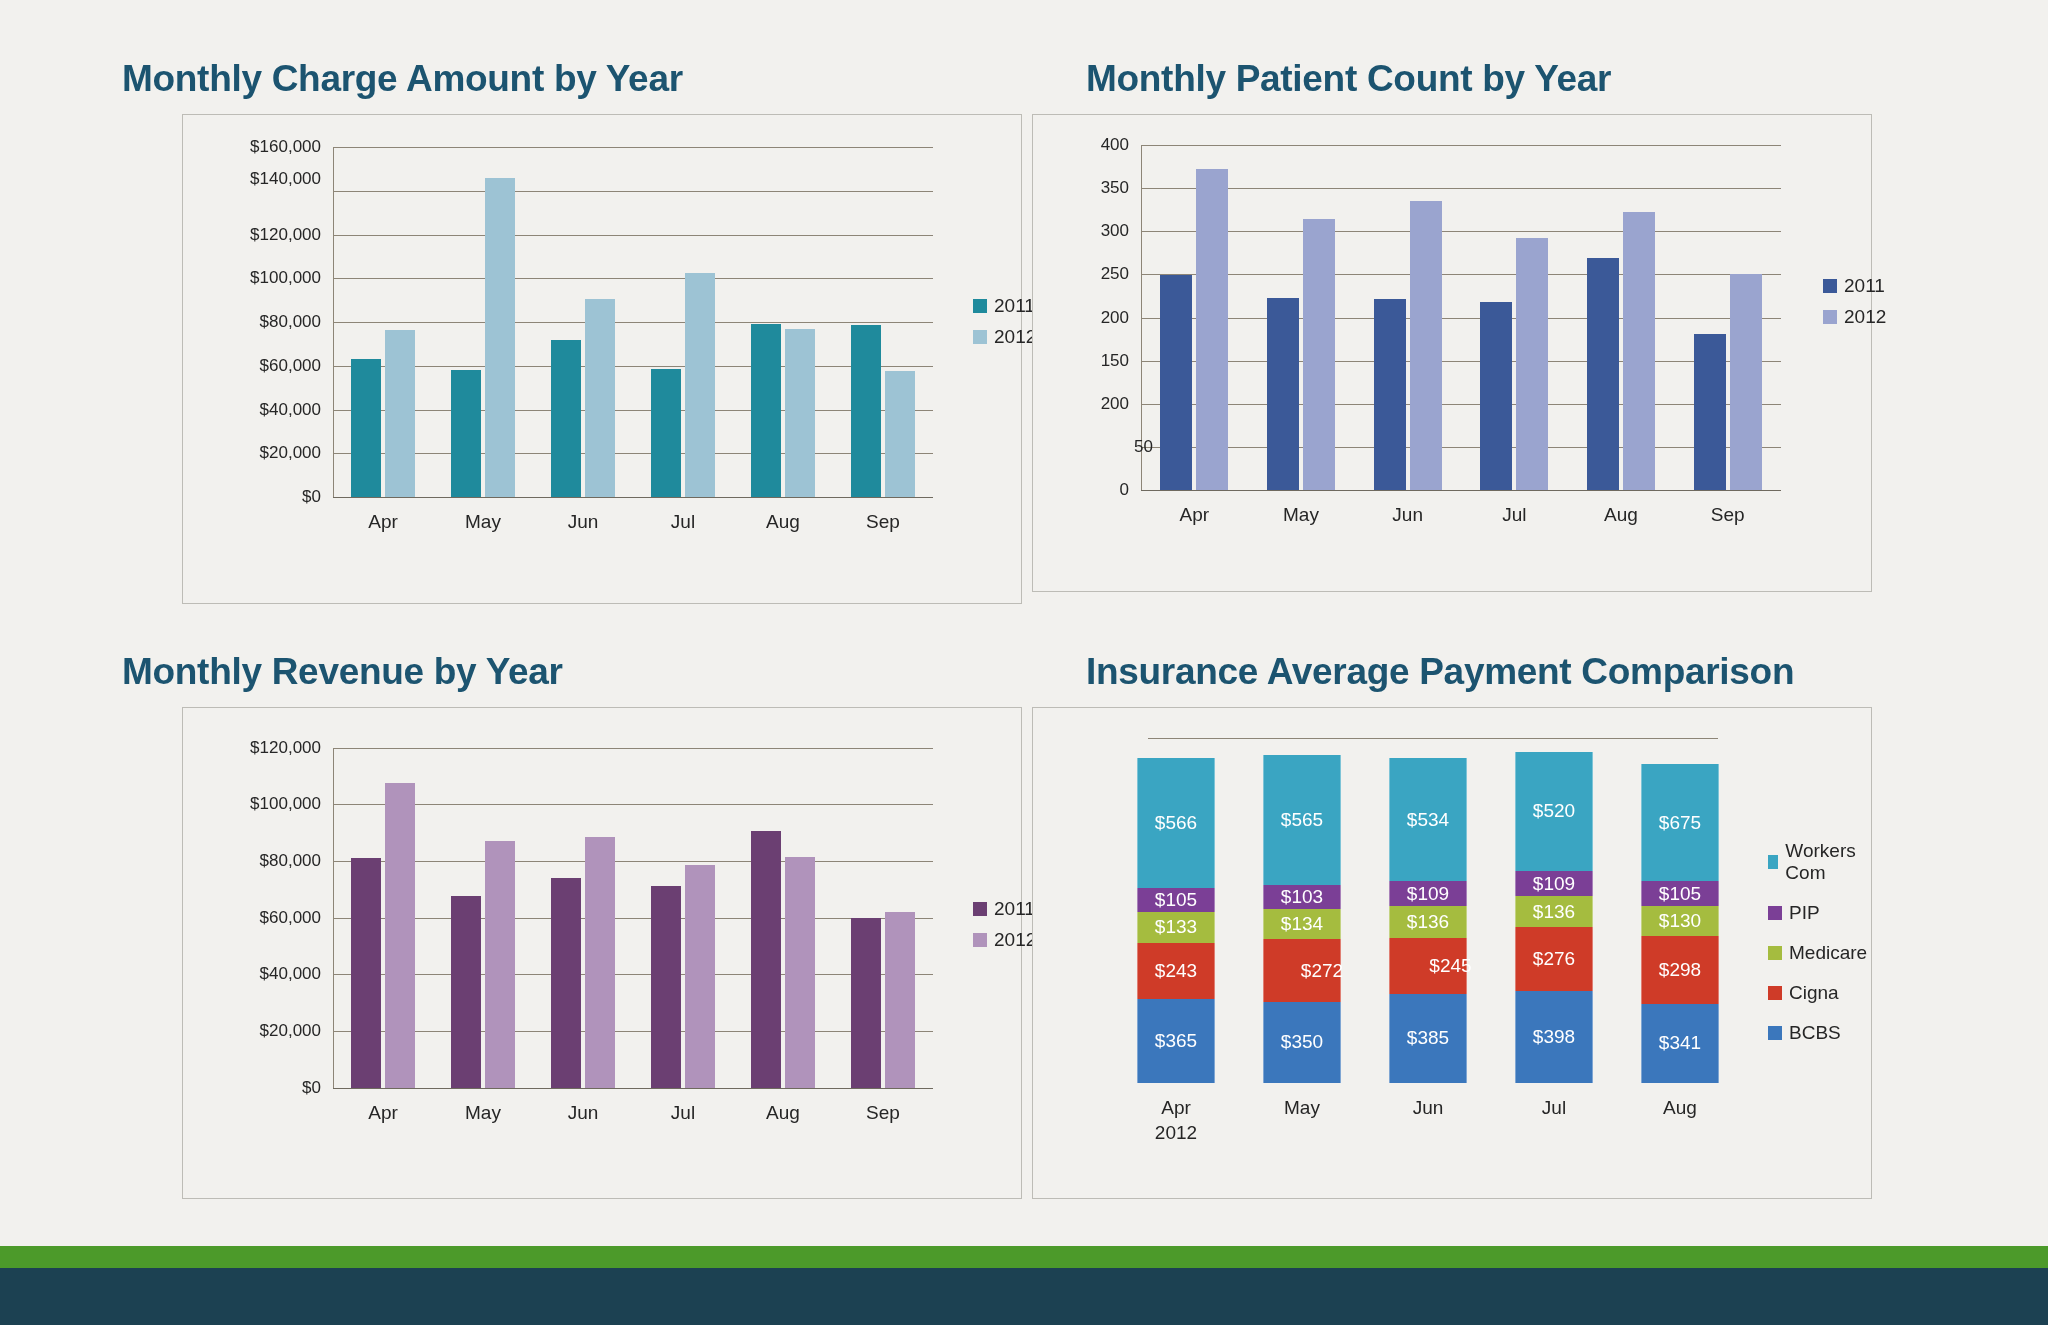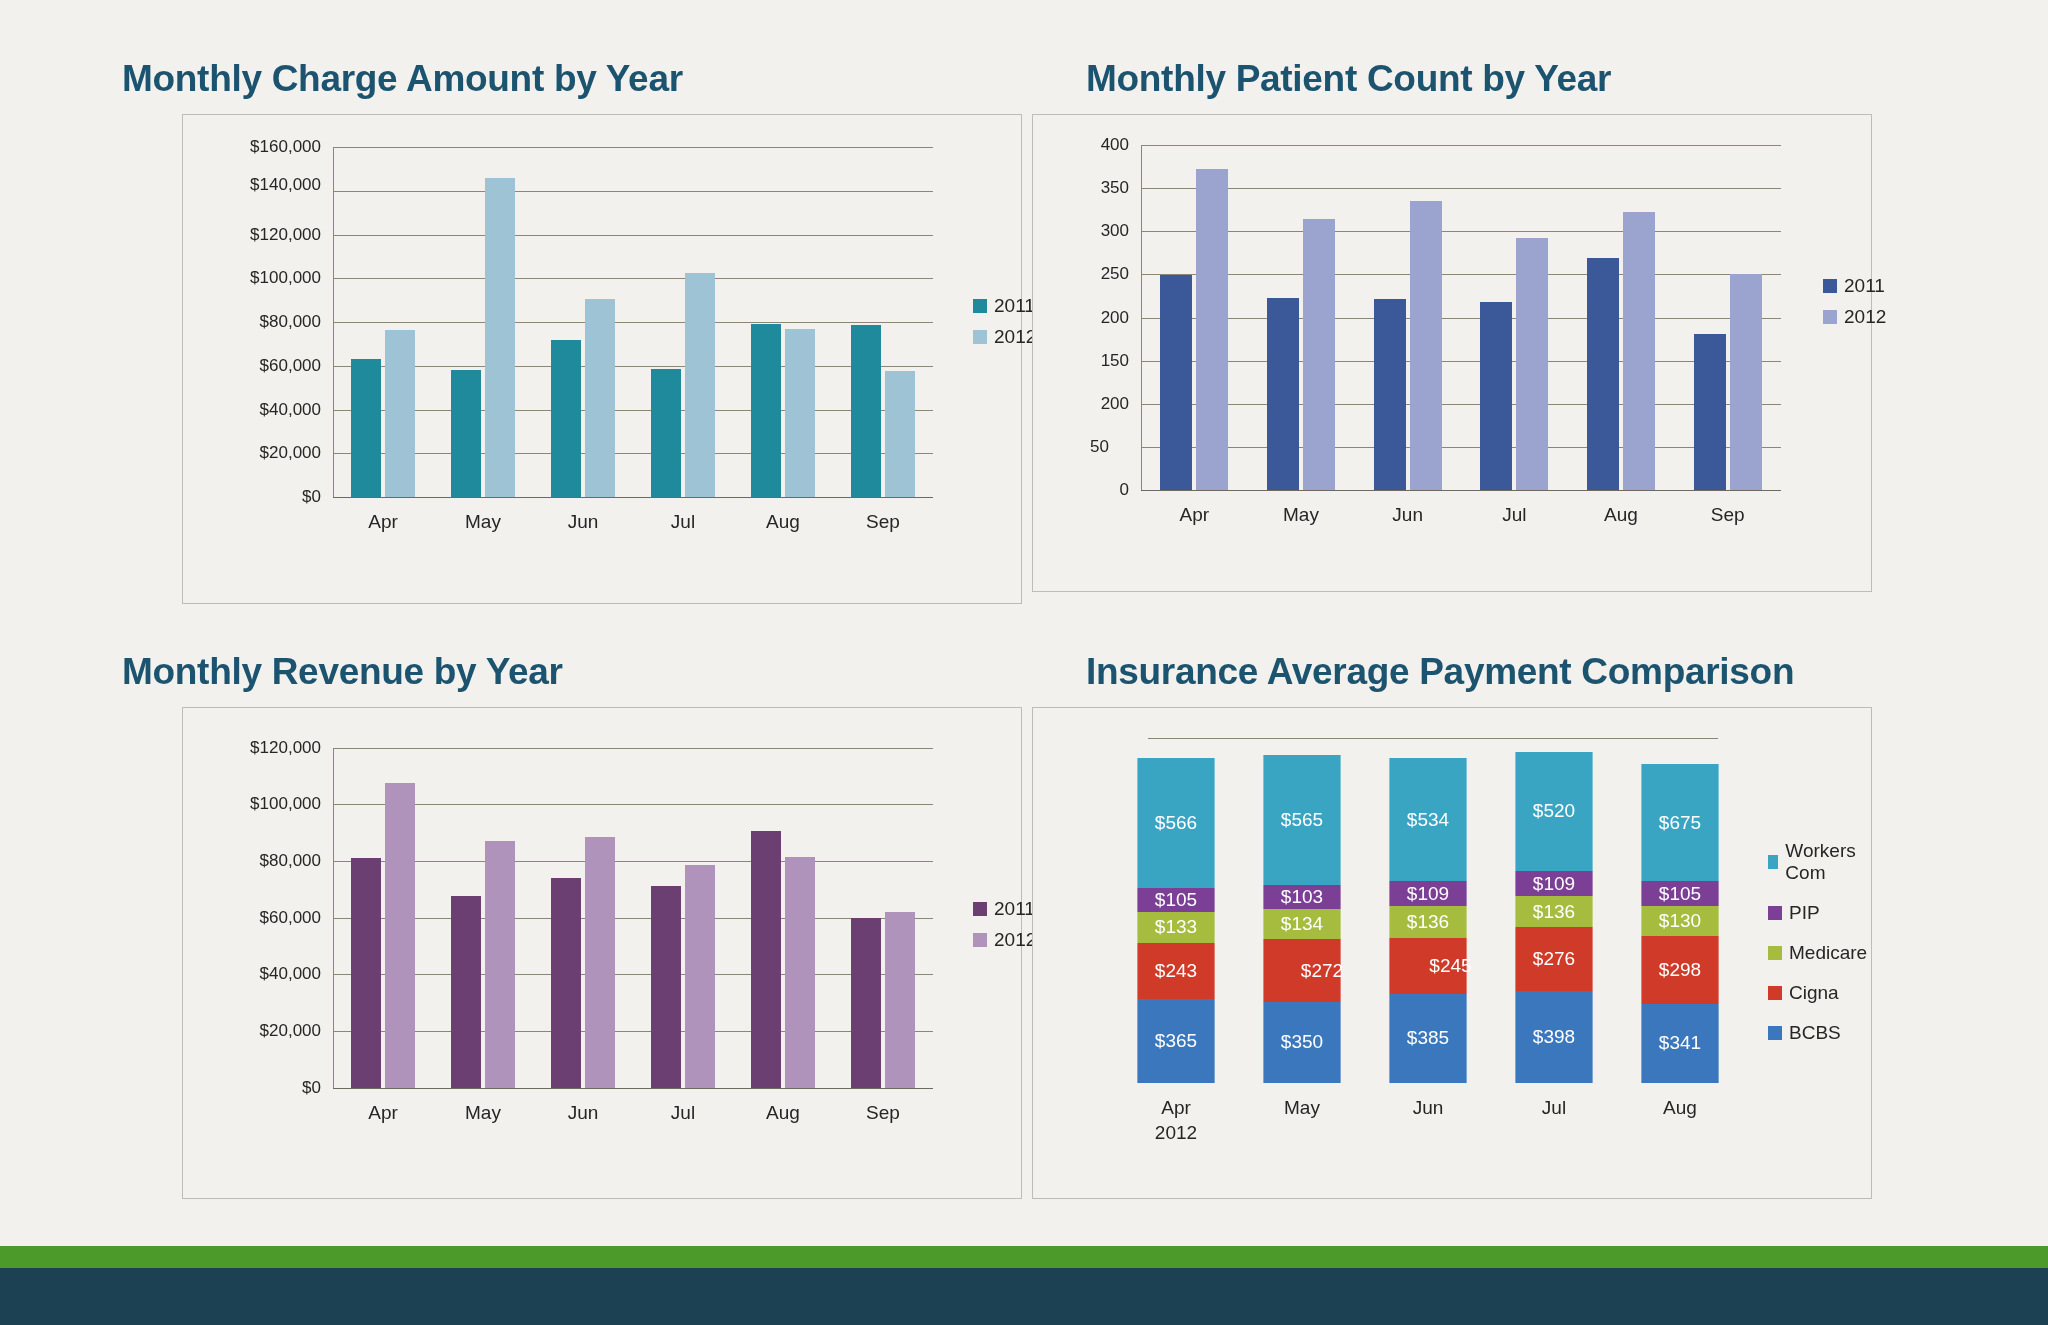--- a/index.html
+++ b/index.html
@@ -89,21 +89,21 @@
           <div class="ytick" style="top: 262.5px; right: 612px;">$40,000</div>
           <div class="gridline" style="top: 218.75px; width: 600px;"></div>
           <div class="ytick" style="top: 218.75px; right: 612px;">$60,000</div>
           <div class="gridline" style="top: 175px; width: 600px;"></div>
           <div class="ytick" style="top: 175px; right: 612px;">$80,000</div>
           <div class="gridline" style="top: 131.25px; width: 600px;"></div>
           <div class="ytick" style="top: 131.25px; right: 612px;">$100,000</div>
           <div class="gridline" style="top: 87.5px; width: 600px;"></div>
           <div class="ytick" style="top: 87.5px; right: 612px;">$120,000</div>
           <div class="gridline" style="top: 43.75px; width: 600px;"></div>
-          <div class="ytick" style="top: 38px; right: 612px;">$140,000</div>
+          <div class="ytick" style="top: 32px; right: 612px;">$140,000</div>
           <div class="gridline" style="top: 0px; width: 600px;"></div>
           <div class="ytick" style="top: 0px; right: 612px;">$160,000</div>
           <div class="axis-x" style="top: 350px; width: 600px;"></div>
           <div class="bar" style="height: 137.812px; width: 30px; background: rgb(31, 138, 156); left: 18px;"></div>
           <div class="bar" style="height: 167.344px; width: 30px; background: rgb(157, 195, 212); left: 52px;"></div>
           <div class="xtick" style="left: 50px; top: 364px;">Apr</div>
           <div class="bar" style="height: 126.875px; width: 30px; background: rgb(31, 138, 156); left: 118px;"></div>
           <div class="bar" style="height: 319.375px; width: 30px; background: rgb(157, 195, 212); left: 152px;"></div>
           <div class="xtick" style="left: 150px; top: 364px;">May</div>
           <div class="bar" style="height: 157.5px; width: 30px; background: rgb(31, 138, 156); left: 218px;"></div>
@@ -132,21 +132,21 @@
     </div>
   </div>
 
   <div class="panel">
     <div class="panel-title">Monthly Patient Count by Year</div>
     <div class="chart-frame frame-tr">
       <div class="plot" id="plot-patient" style="left:108px;top:30px;width:640px;height:345px;">
           <div class="axis-y" style="left: 0px; height: 345px;"></div>
           <div class="ytick" style="top: 345px; right: 652px;">0</div>
           <div class="gridline" style="top: 301.875px; width: 640px;"></div>
-          <div class="ytick" style="top: 301.875px; right: 672px;">50</div>
+          <div class="ytick" style="top: 301.875px; right: 628px;">50</div>
           <div class="gridline" style="top: 258.75px; width: 640px;"></div>
           <div class="ytick" style="top: 258.75px; right: 652px;">200</div>
           <div class="gridline" style="top: 215.625px; width: 640px;"></div>
           <div class="ytick" style="top: 215.625px; right: 652px;">150</div>
           <div class="gridline" style="top: 172.5px; width: 640px;"></div>
           <div class="ytick" style="top: 172.5px; right: 652px;">200</div>
           <div class="gridline" style="top: 129.375px; width: 640px;"></div>
           <div class="ytick" style="top: 129.375px; right: 652px;">250</div>
           <div class="gridline" style="top: 86.25px; width: 640px;"></div>
           <div class="ytick" style="top: 86.25px; right: 652px;">300</div>

